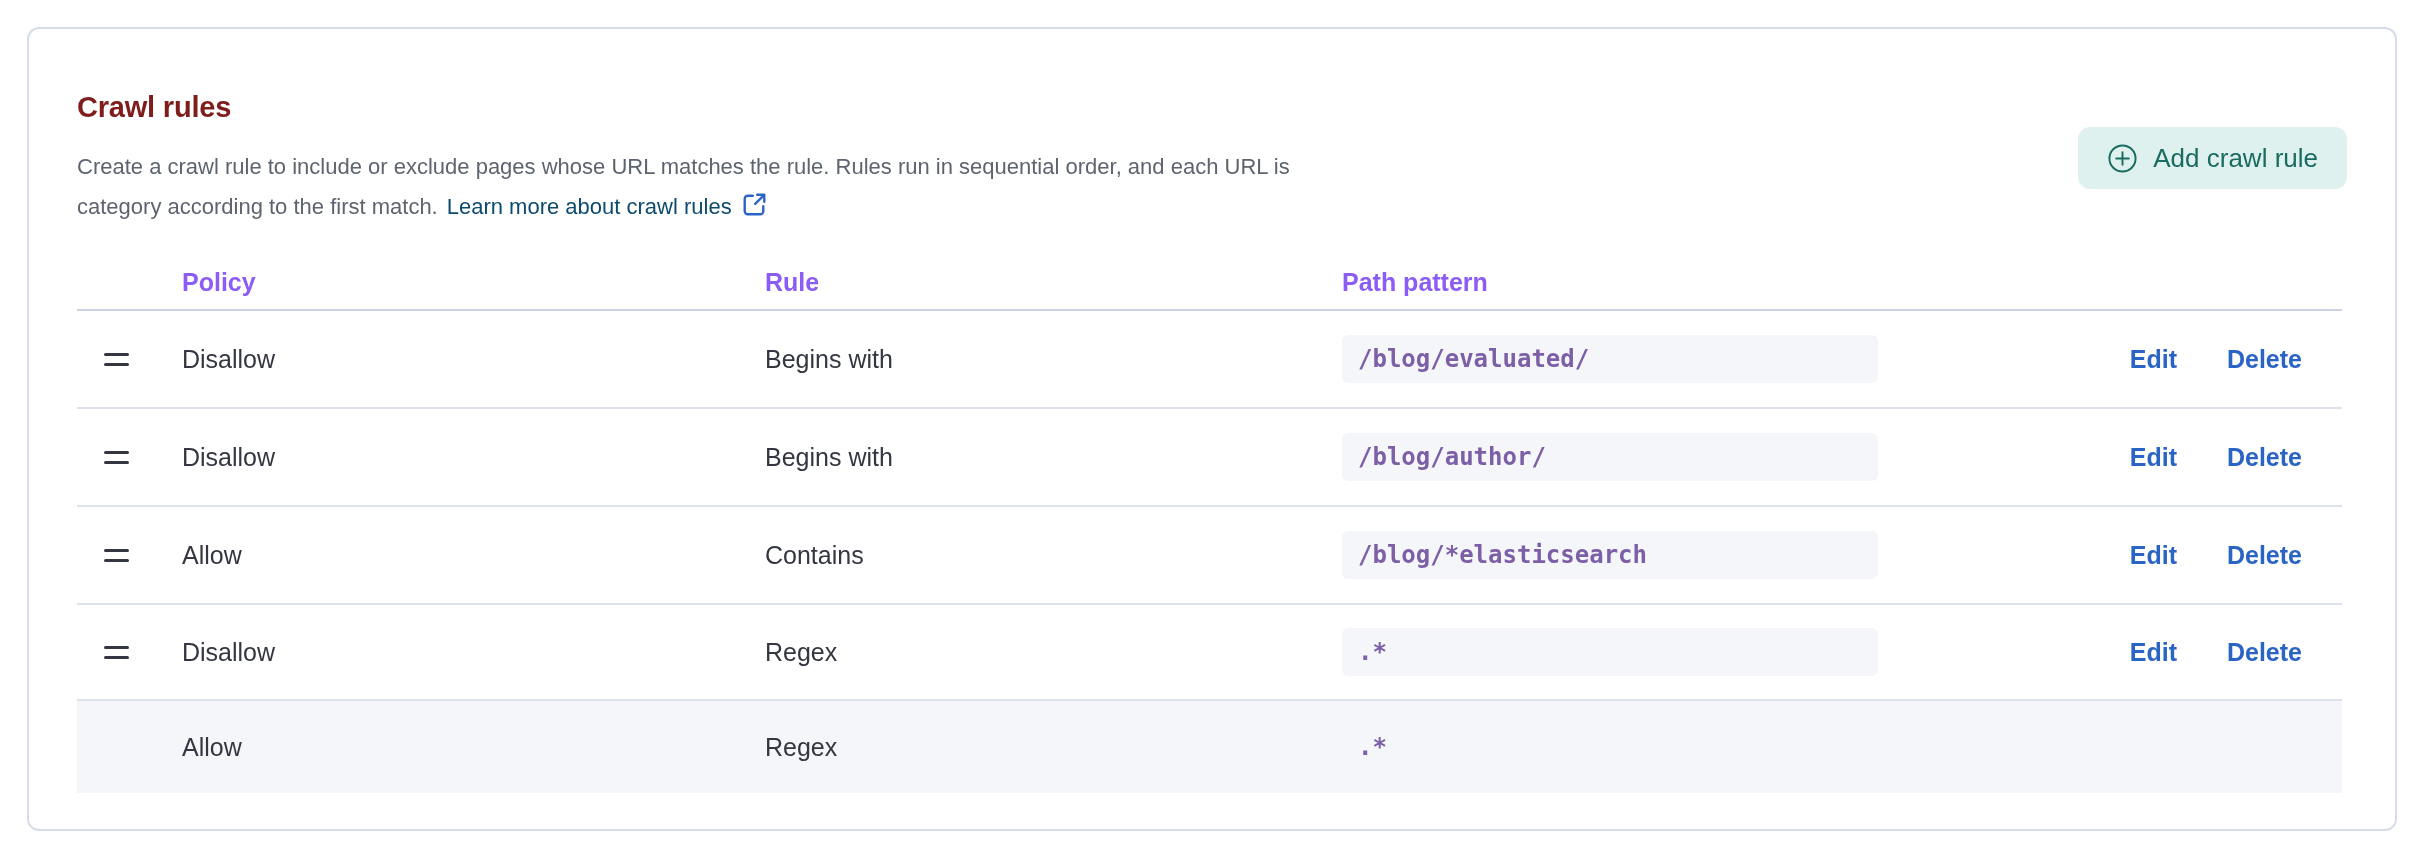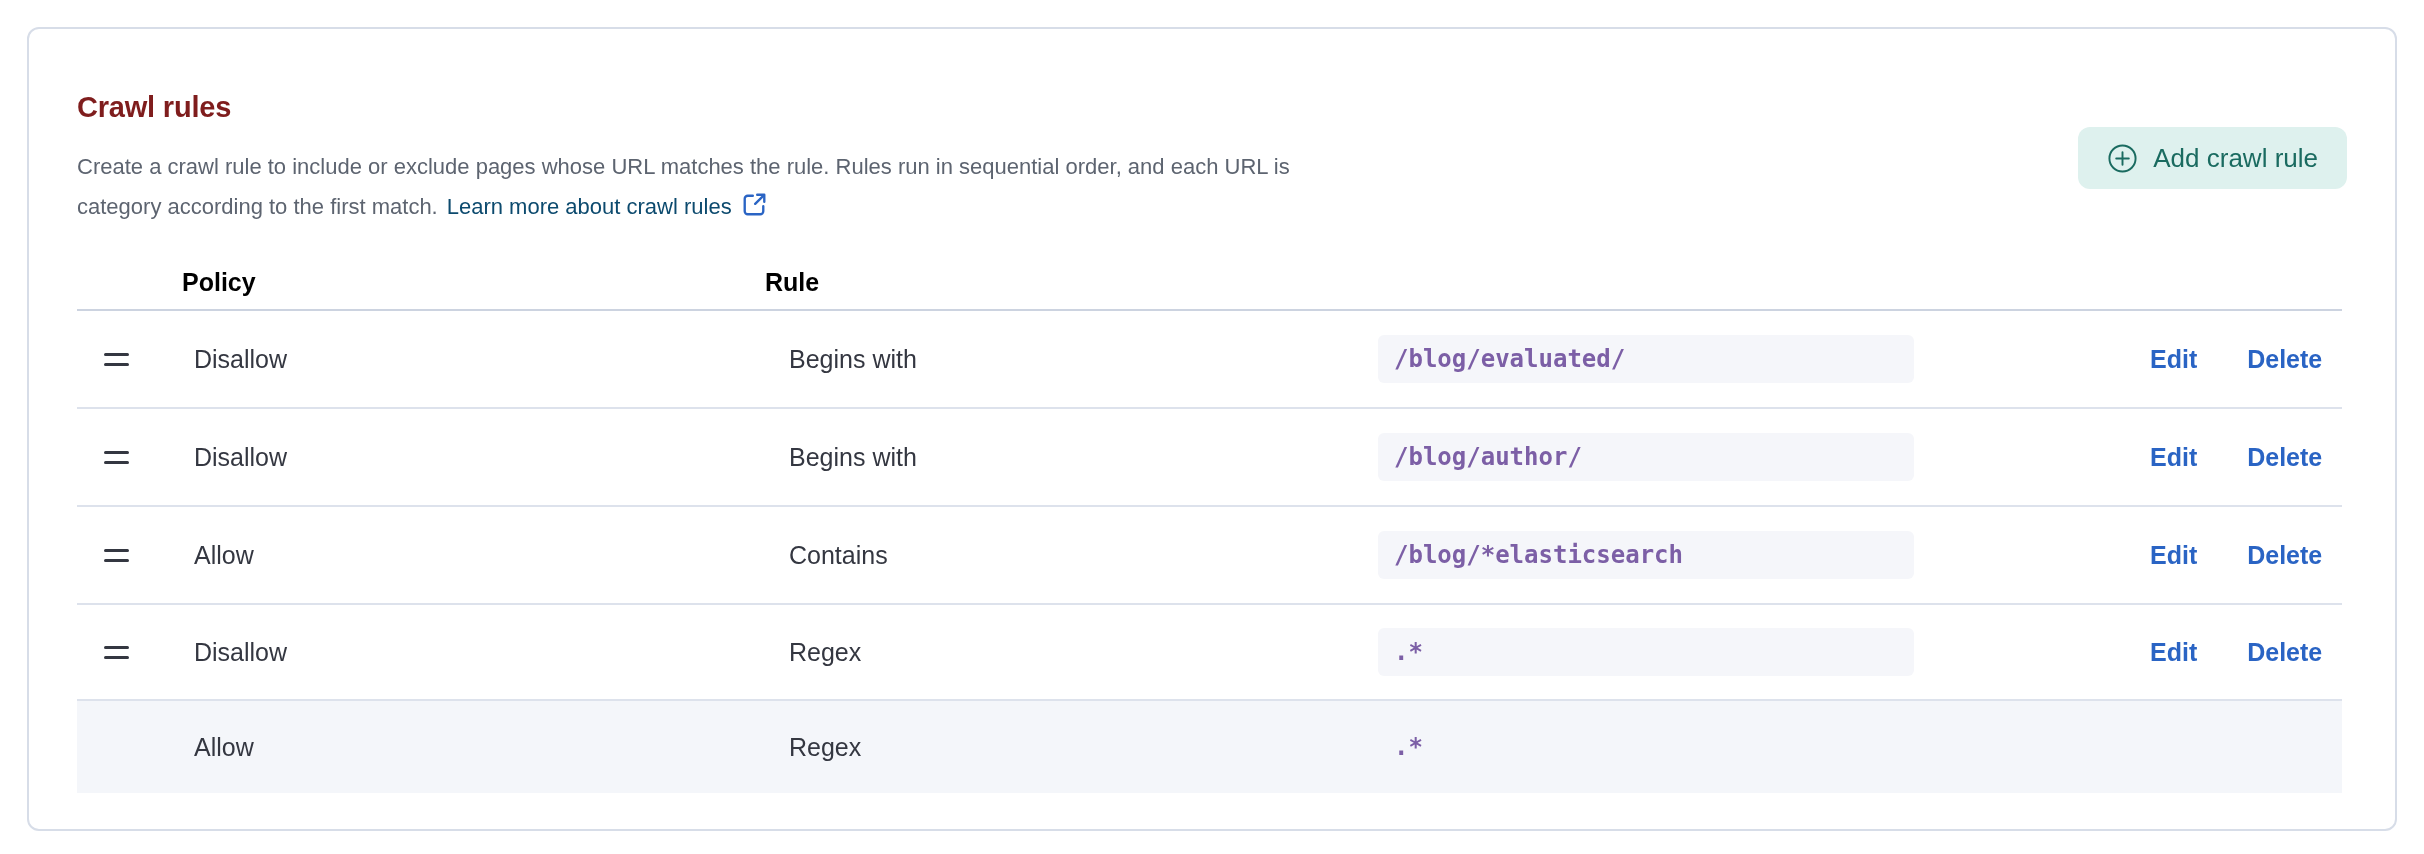--- a/index.html
+++ b/index.html
@@ -76,31 +76,30 @@
   .t-header, .t-row {
     display: grid;
     grid-template-columns: 105px 583px 577px 760px 1fr;
   }
   .t-header {
     border-bottom: 2px solid #ccd3e0;
   }
   .t-header .th {
     font-size: 25px;
     font-weight: 700;
-    color: #000000;
+    color: #8b5cf6;
     line-height: 26px;
     padding-bottom: 14px;
     display: flex;
     align-items: flex-end;
   }
   .t-row {
     align-items: center;
     border-bottom: 2px solid #dde2ec;
     height: 98px;
-    gap: 12px;
   }
   .t-row:nth-of-type(5) { height: 96px; }
   .t-row.row-default {
     background: #f4f6fa;
     border-bottom: none;
     height: 92px;
   }
   .cell { display: flex; align-items: center; font-size: 25px; color: #343741; }
   .cell-actions {
     justify-content: flex-end;
@@ -166,20 +165,21 @@
       <span>Add crawl rule</span>
     </button>
   </div>
 
   <div class="rules-table">
 
     <div class="t-header">
       <div class="th"></div>
       <div class="th">Policy</div>
       <div class="th">Rule</div>
+      <div class="th">Path pattern</div>
       <div class="th"></div>
     </div>
 
     <div class="t-row">
       <div class="cell">
         <div class="drag-handle">
             <div class="bar"></div>
             <div class="bar"></div>
           </div>
       </div>

